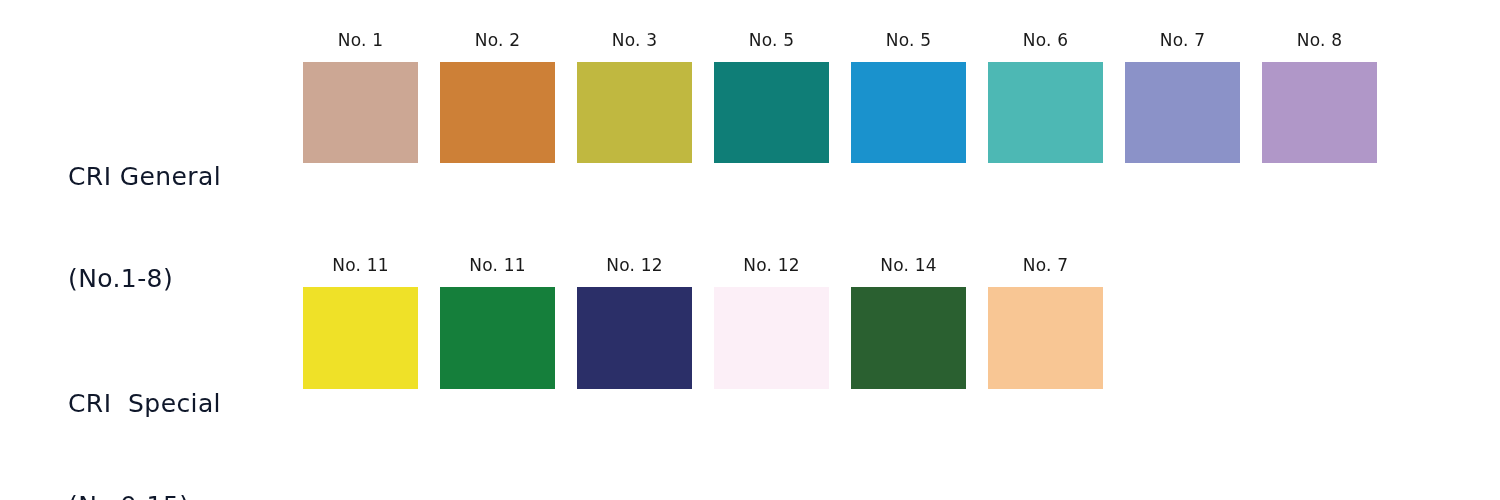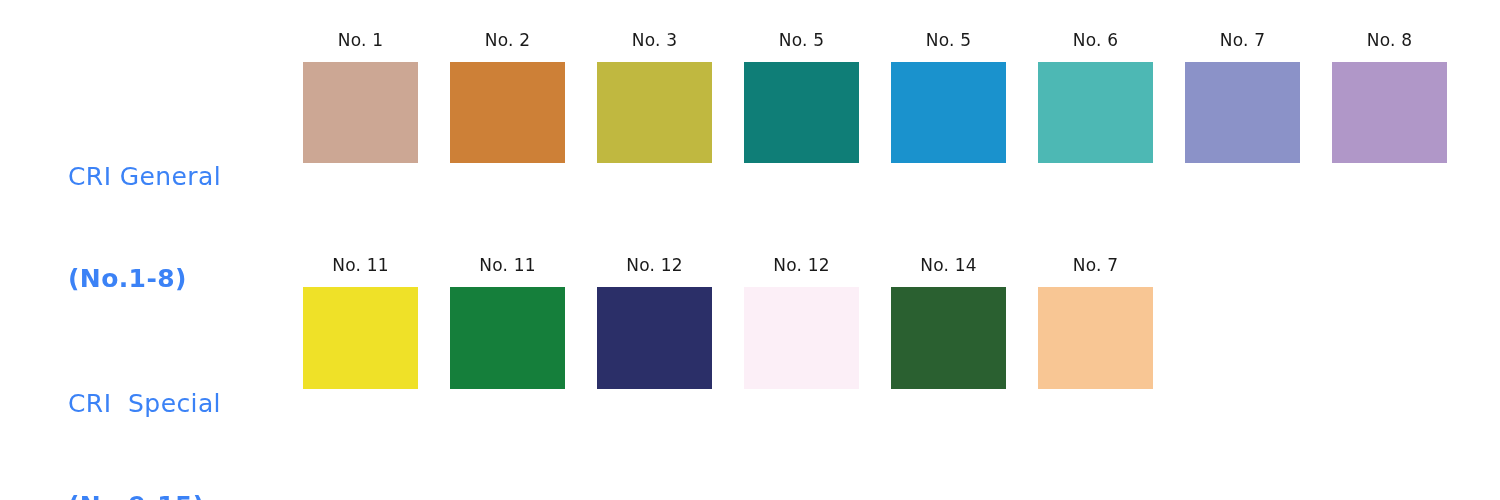--- a/index.html
+++ b/index.html
@@ -33,39 +33,39 @@
   #row-special { top: 255px; height: 165px; }
 
   
   .row-label {
     position: absolute;
     left: 68px;
     width: 240px;
     font-size: 25px;
     line-height: 34px;
     letter-spacing: 0.4px;
-    color: #3b82f6;
+    color: #0f172a;
     white-space: pre;
   }
   #row-general .row-label { top: 62px; }
   #row-special .row-label { top: 64px; }
   .row-label .label-line-1 { display: block; }
-  .row-label .label-line-2 { display: block; font-weight: bold; }
+  .row-label .label-line-2 { display: block; }
 
   
   .swatch-strip {
     position: absolute;
     left: 303px;
     top: 0;
     display: flex;
     align-items: flex-start;
   }
   .swatch-cell {
     width: 115px;
-    margin-right: 32px;
+    margin-right: 22px;
     display: flex;
     flex-direction: column;
     align-items: center;
   }
   .swatch-cell:last-child { margin-right: 0; justify-content: space-between; }
 
   .swatch-caption {
     font-size: 17px;
     line-height: 20px;
     letter-spacing: 0.2px;

